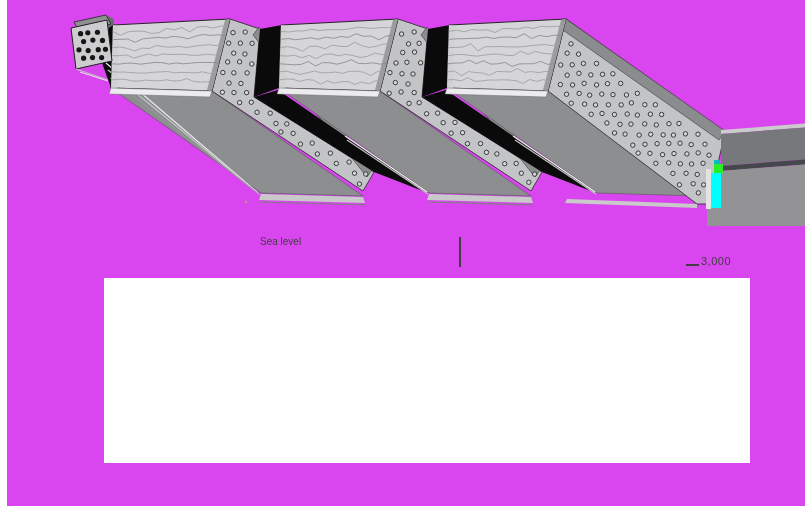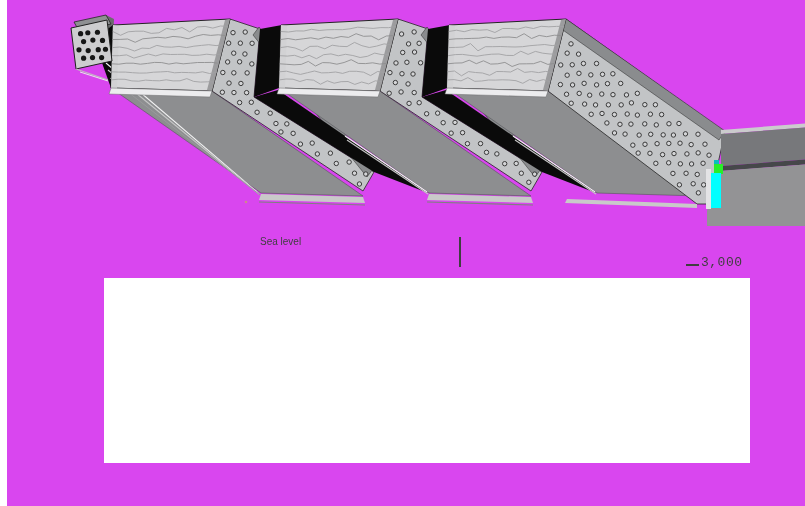--- a/index.html
+++ b/index.html
@@ -4,21 +4,21 @@
 <style>
   html,body{margin:0;padding:0;background:#ffffff;}
   #stage{
     position:relative;width:805px;height:506px;background:#d946ef;overflow:hidden;
     font-family:"Liberation Sans", sans-serif;
     margin-left:7px;
   }
   #diagram-svg{position:absolute;left:0;top:0;}
   .lbl{position:absolute;color:#3f3f3f;white-space:nowrap;}
   #sea-level-label{left:253px;top:236px;font-size:10px;}
-  #elevation-label{left:694px;top:255px;font-size:13px;letter-spacing:0.5px;font-family:Liberation Mono, monospace;}
+  #elevation-label{left:694px;top:255px;font-size:11px;letter-spacing:0.5px;}
   #scale-bar{position:absolute;left:452px;top:237px;width:2px;height:30px;background:#3f3f3f;}
   #elevation-tick{position:absolute;left:679px;top:264px;width:13px;height:2px;background:#3f3f3f;}
   #blank-panel{position:absolute;left:97px;top:278px;width:646px;height:185px;background:#ffffff;}
 </style>
 </head>
 <body>
 
 <div id="stage">
   <svg id="diagram-svg" width="805" height="506" viewBox="0 0 805 506">
       <polygon points="99,15 107,19 104,88 98,55" fill="#6b6c6e" stroke="none" stroke-linejoin="round"></polygon>

